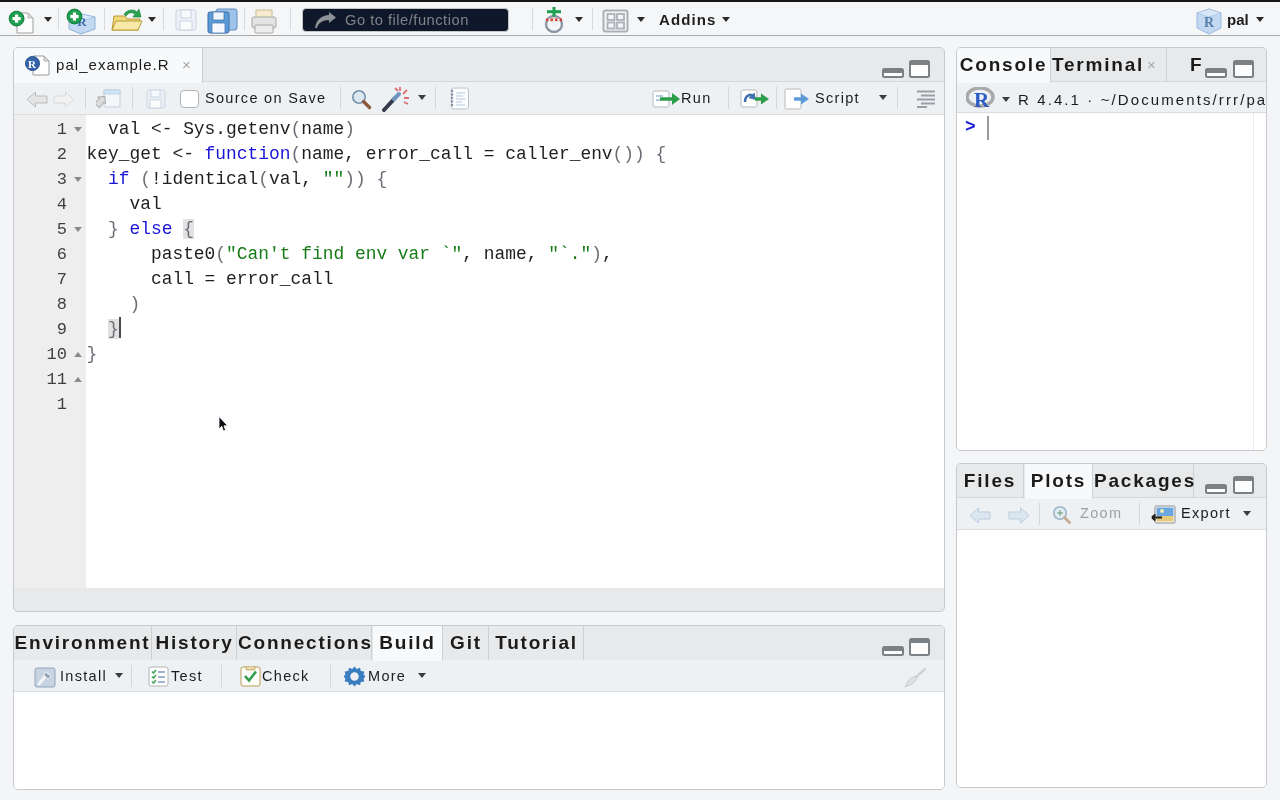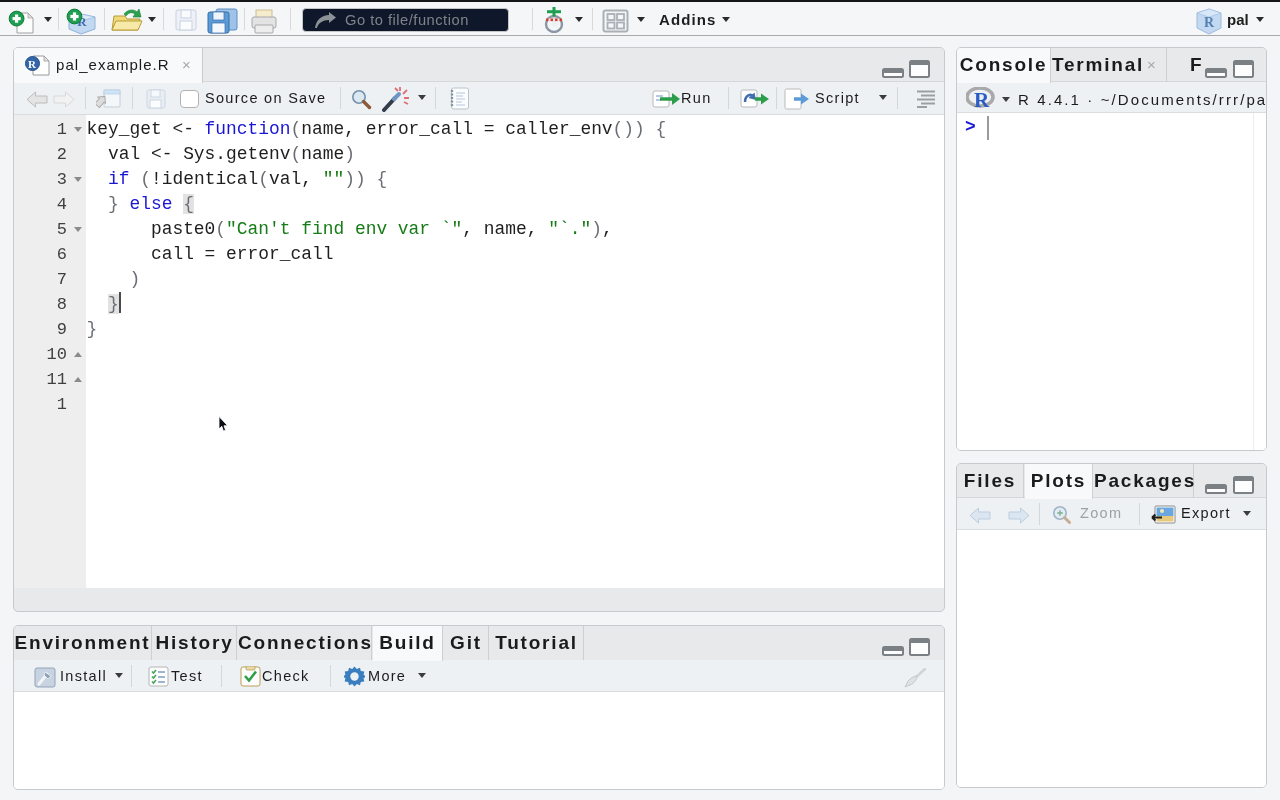--- a/index.html
+++ b/index.html
@@ -255,23 +255,24 @@
         <div class="gl">5<span class="fold down"></span></div>
         <div class="gl">6</div>
         <div class="gl">7</div>
         <div class="gl">8</div>
         <div class="gl">9</div>
         <div class="gl">10<span class="fold up"></span></div>
         <div class="gl">11<span class="fold up"></span></div>
         <div class="gl">1</div>
       </div>
       <div id="codelines">
+          <div class="cl">  val &lt;- Sys.getenv<span class="br">(</span>name<span class="br">)</span></div>
           <div class="cl">key_get &lt;- <span class="kw">function</span><span class="br">(</span>name, error_call = caller_env<span class="br">())</span> <span class="br">{</span></div>
-          <div class="cl">  val &lt;- Sys.getenv<span class="br">(</span>name<span class="br">)</span></div>
           <div class="cl">  <span class="kw">if</span> <span class="br">(</span>!identical<span class="br">(</span>val, <span class="str">""</span><span class="br">))</span> <span class="br">{</span></div>
+          <div class="cl">    val</div>
           <div class="cl">  <span class="br">}</span> <span class="kw">else</span> <span class="br" style="background:#e2e2e2;">{</span></div>
           <div class="cl">      paste0<span class="br">(</span><span class="str">"Can't find env var `"</span>, name, <span class="str">"`."</span><span class="br">)</span>,</div>
           <div class="cl">      call = error_call</div>
           <div class="cl">    <span class="br">)</span></div>
           <div class="cl">  <span class="br" style="background:#e2e2e2;">}</span><span style="display:inline-block; width:2px; height:21px; background:#4a4a4a; vertical-align:-4px;"></span></div>
           <div class="cl"><span class="br">}</span></div>
           <div class="cl"></div>
         </div>
       <svg style="position:absolute; left:204px; top:301px;" width="11" height="17" viewBox="0 0 11 17">
         <path d="M1,0.5 L1,13 L3.8,10.3 L5.4,15 L7.6,14.2 L6,9.8 L9.6,9.7 Z" fill="#0b0f14" stroke="#fff" stroke-width="0.8"></path>

